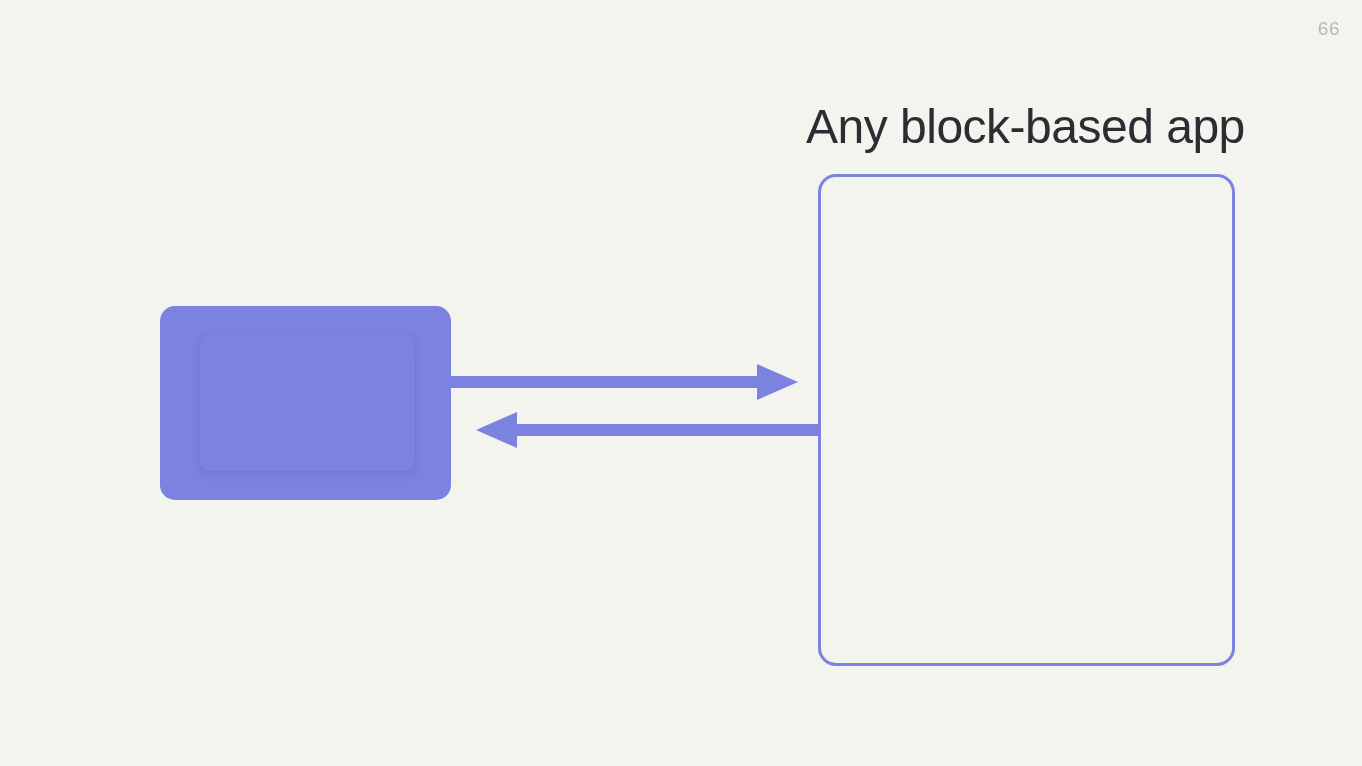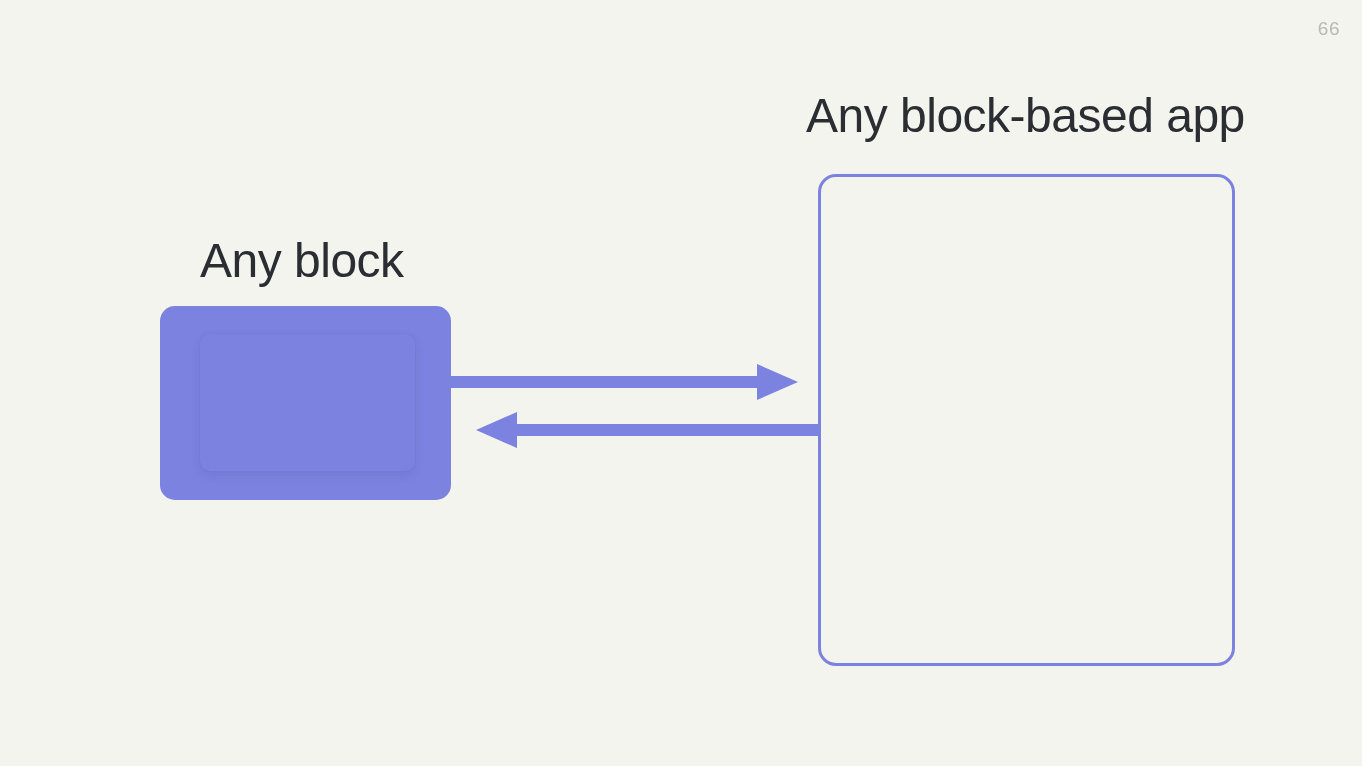--- a/index.html
+++ b/index.html
@@ -36,21 +36,21 @@
   .heading {
     position: absolute;
     color: #2b2d33;
     font-family: "Liberation Sans", sans-serif;
     font-weight: 400;
     white-space: nowrap;
     letter-spacing: -0.5px;
   }
   #heading-app {
     left: 806px;
-    top: 87px;
+    top: 98px;
     font-size: 48px;
     line-height: 58px;
   }
   #heading-block {
     left: 200px;
     top: 232px;
     font-size: 48px;
     line-height: 58px;
   }
 
@@ -101,21 +101,20 @@
 </style>
 </head>
 <body>
 
 <div id="slide">
 
   <div id="page-number">66</div>
 
   <div class="heading" id="heading-app">Any block-based app</div>
 
-  <div class="heading" id="heading-block">Any block</div>
 
   <div id="block-shape">
     <div id="block-inner"></div>
   </div>
 
   <div id="app-frame"></div>
 
   <svg id="arrows" viewBox="0 0 1362 766">
 
     <g>

